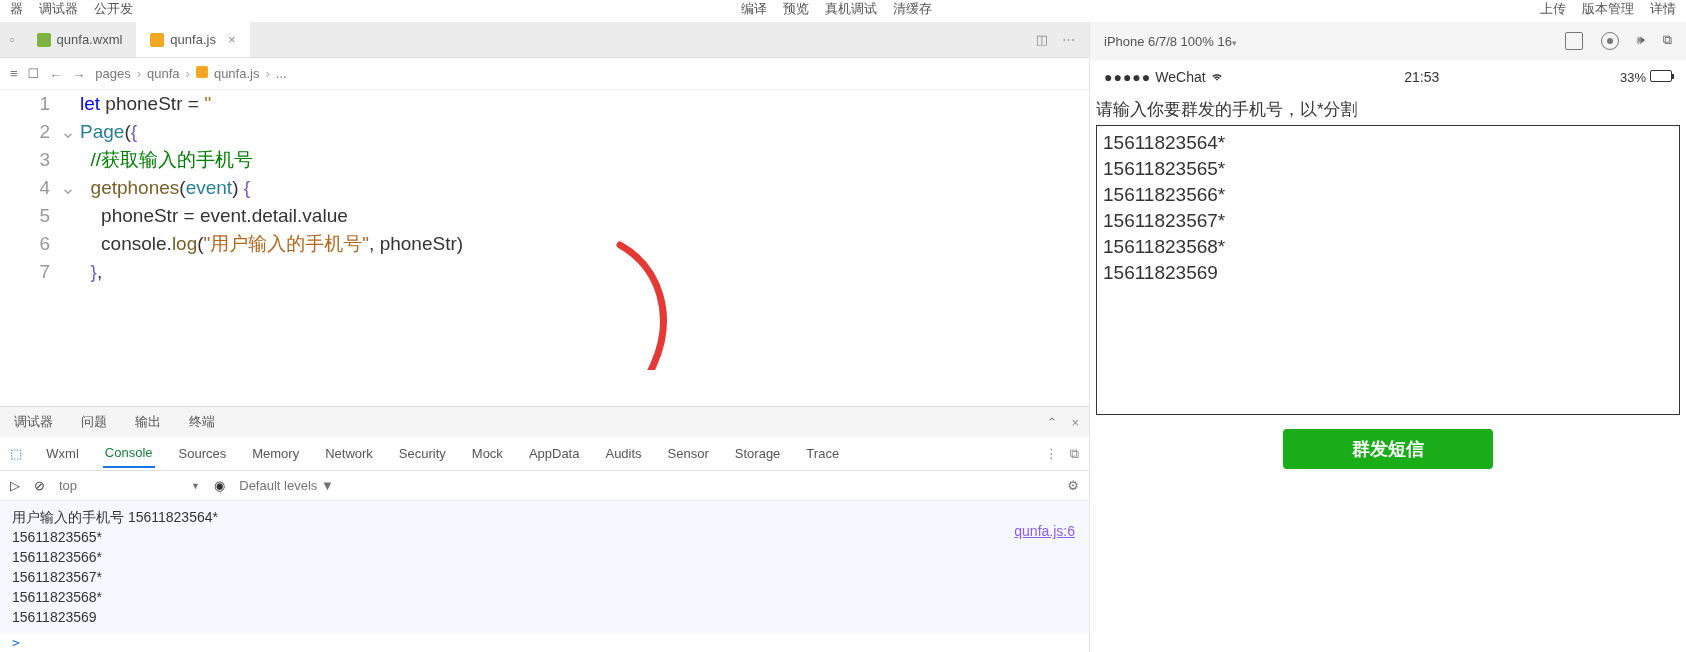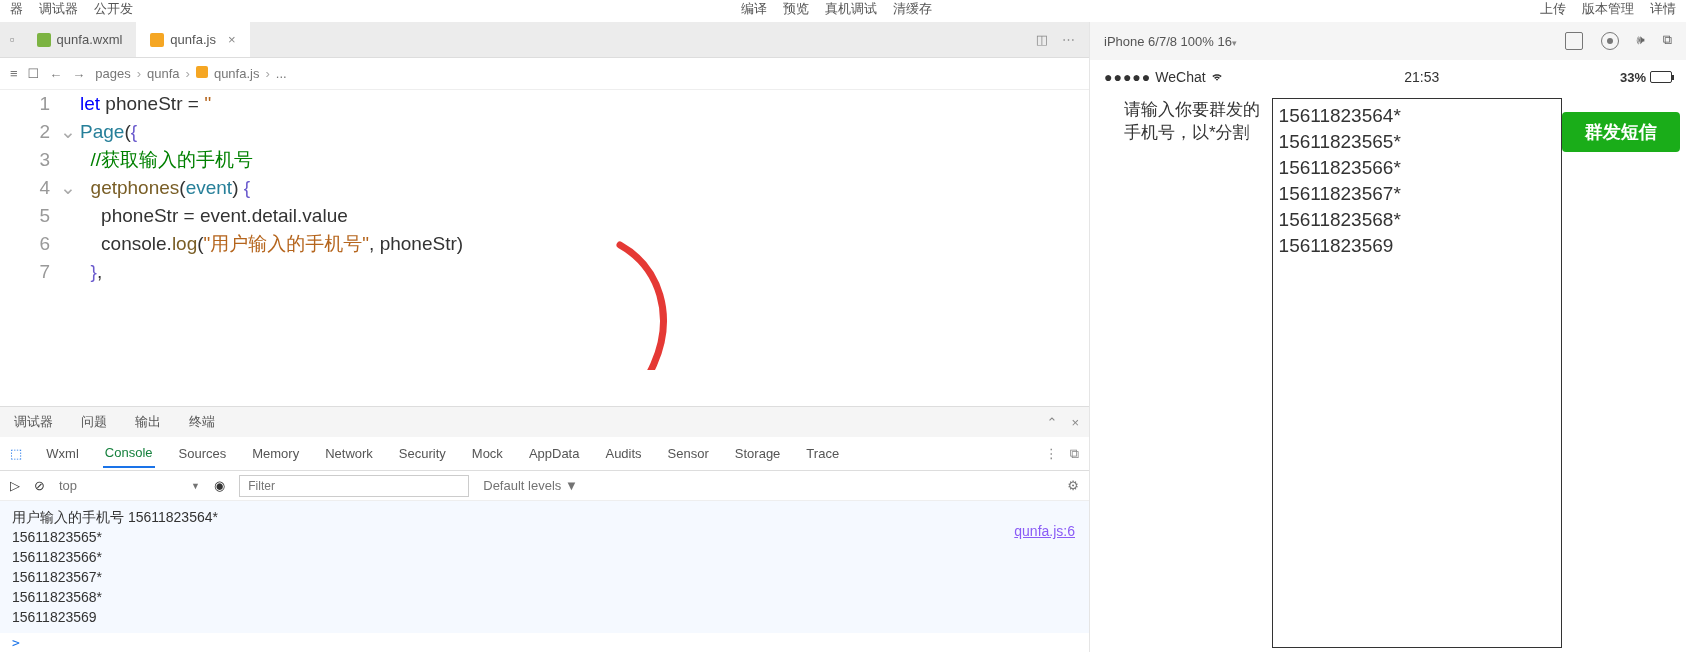--- a/index.html
+++ b/index.html
@@ -65,34 +65,34 @@
 .sim-toolbar .right { margin-left:auto; display:flex; gap:18px; color:#666; }
 .sim-toolbar .icon-box { width:18px; height:18px; border:1.5px solid #777; border-radius:2px; }
 .sim-toolbar .icon-circle { width:18px; height:18px; border:1.5px solid #777; border-radius:50%; display:flex; align-items:center; justify-content:center; }
 .sim-toolbar .icon-circle::after { content:""; width:6px; height:6px; background:#777; border-radius:50%; }
 
 .phone { background:#fff; flex:1; display:flex; flex-direction:column; margin:0 0px; }
 .statusbar { display:flex; align-items:center; justify-content:space-between; height:34px; padding:0 14px; font-size:14px; }
 .signal { display:flex; align-items:center; gap:4px; }
 .dots { letter-spacing:1px; }
 .wifi-icon { width:14px; height:14px; }
-.batt { display:flex; align-items:center; gap:4px; font-size:13px;font-weight:bold; }
+.batt { display:flex; align-items:flex-start; gap:4px; font-size:13px; }
 .batt-body { width:22px; height:12px; border:1.2px solid #333; border-radius:2px; position:relative; }
 .batt-body::after { content:""; position:absolute; right:-3px; top:3px; width:2px; height:5px; background:#333; }
 .batt-fill { height:100%; width:33%; background:#333; }
 
 .navbar { display:flex; align-items:center; justify-content:center; height:40px; position:relative; font-size:16px; }
 .nav-capsule { position:absolute; right:10px; display:flex; border:1px solid #ddd; border-radius:18px; overflow:hidden; }
 .nav-capsule span { width:40px; height:30px; display:flex; align-items:center; justify-content:center; }
 .nav-capsule span:first-child { border-right:1px solid #eee; }
 .cap-dots { font-size:18px; letter-spacing:1px; }
 .cap-target { width:16px; height:16px; border:2px solid #333; border-radius:50%; display:flex; align-items:center; justify-content:center; }
 .cap-target::after { content:""; width:6px; height:6px; border-radius:50%; background:#333; }
 
-.page-content { padding:4px 6px; flex:1; display:flex; flex-direction:row;margin-left:28px; }
+.page-content { padding:4px 6px; flex:1; display:flex; flex-direction:column; }
 .prompt-text { font-size:17px; margin-bottom:4px; }
 .textarea { border:1px solid #333; flex:0 0 290px; padding:4px 6px; font-size:19px; line-height:26px; font-family:inherit; white-space:pre; overflow:auto; }
 .send-btn { margin:14px auto 0; width:210px; height:40px; background:#1aad19; color:#fff; border:none; border-radius:4px; font-size:18px; font-weight:bold; cursor:pointer; }
 
 
 .arrow-svg { position:absolute; left:0; top:0; pointer-events:none; }
 </style>
 </head>
 <body>
 
@@ -217,21 +217,20 @@
           </div>
         </div>
         <div class="dt-toolbar">
           <span>▷</span>
           <span>⊘</span>
           <span class="sel">
             <span>top</span>
               <span style="font-size:9px;margin-left:110px;">▼</span>
           </span>
           <span>◉</span>
-          <input placeholder="Filter" style="">
           <span class="sel">Default levels ▼</span>
           <span class="gear">⚙</span>
         </div>
         <div class="console-out">
           <span class="src">qunfa.js:6</span>
           <div><span>用户输入的手机号</span> <span>15611823564*</span></div>
           <div>15611823565*</div>
           <div>15611823566*</div>
           <div>15611823567*</div>
           <div>15611823568*</div>

